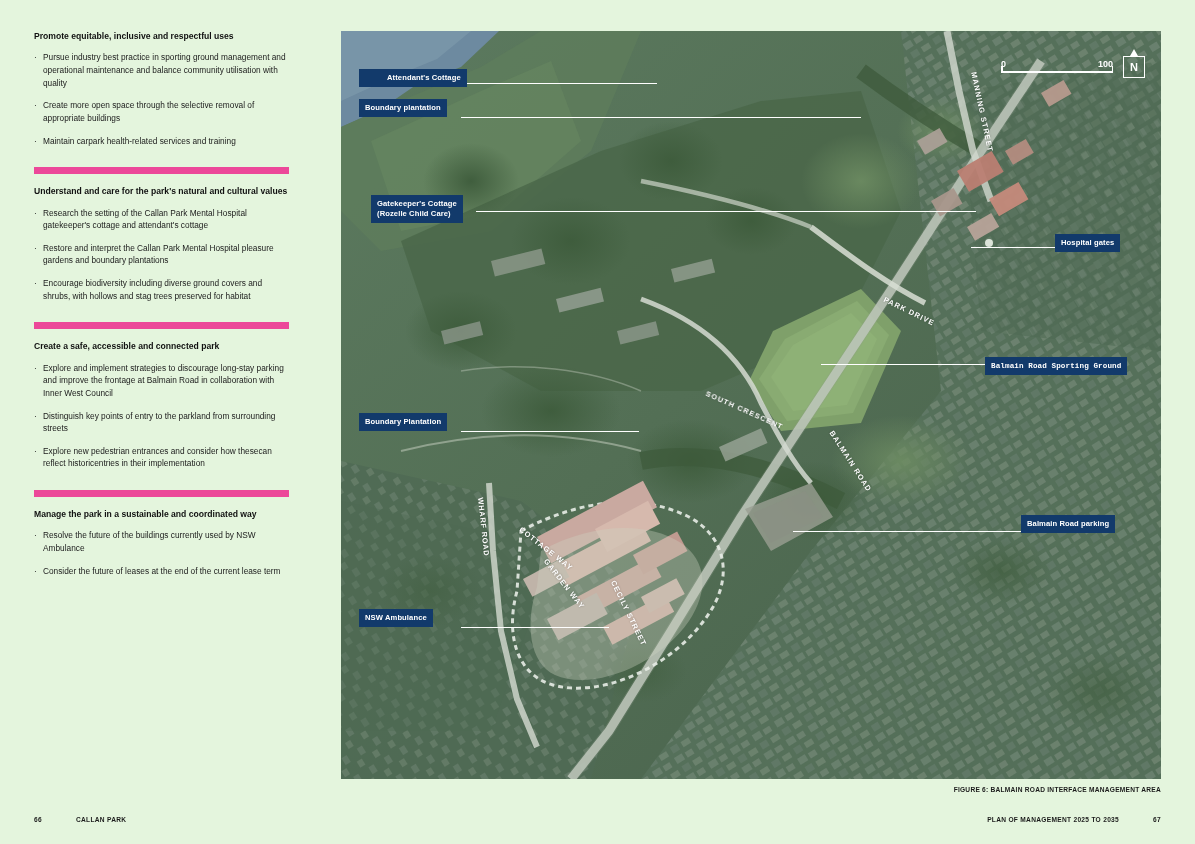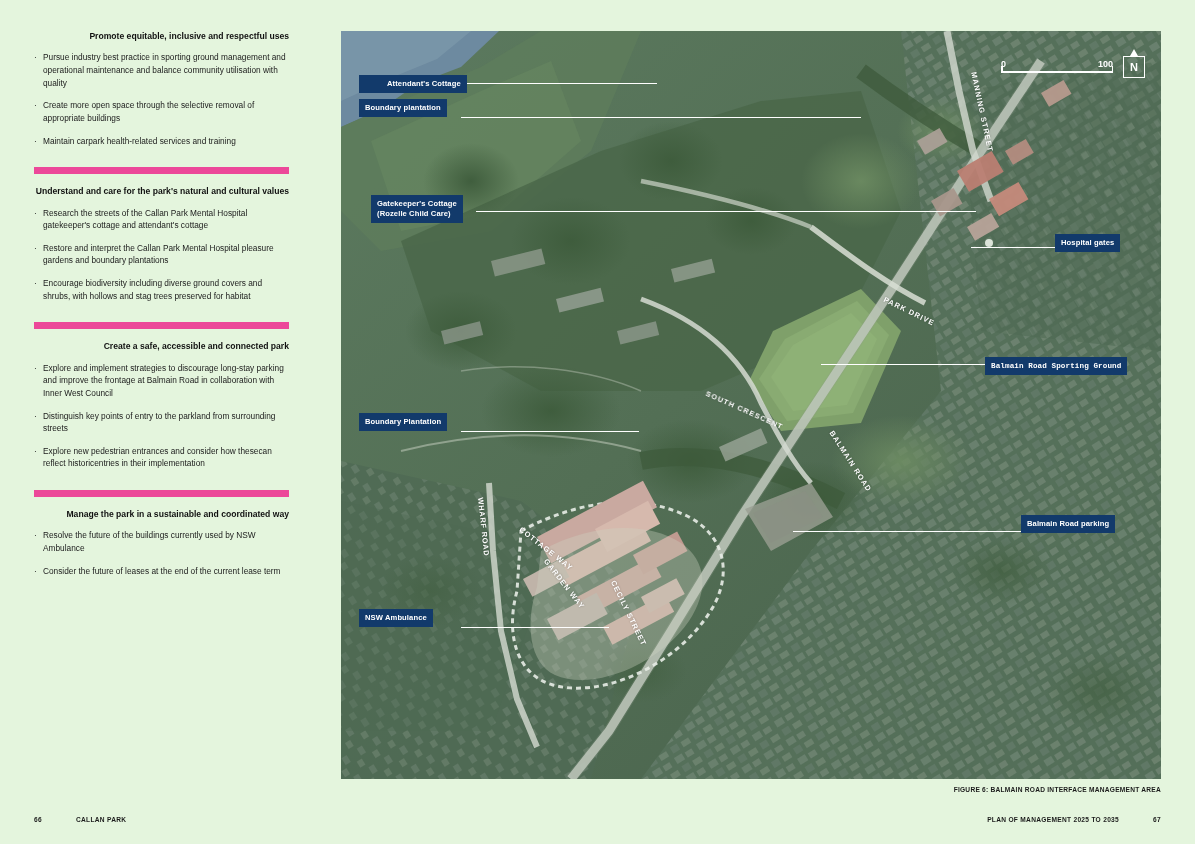--- a/index.html
+++ b/index.html
@@ -29,21 +29,20 @@
     color: #111;
   }
   .section { padding-bottom: 10px; }
   .section + .section { border-top: 7px solid #ec4899; padding-top: 11px; }
   .section-heading {
     font-size: 8.6px;
     font-weight: bold;
     line-height: 1.45;
     margin: 0 0 9px 0;
     color: #111;
-    text-align: right;
   }
   .bullet {
     display: flex;
     font-size: 8.3px;
     line-height: 1.52;
     margin-bottom: 10px;
     color: #1b1b1b;
   }
   .bullet .dot {
     width: 9px;
@@ -193,21 +192,21 @@
     <div class="bullet">
       <span class="dot">·</span>
       <span class="txt">Maintain carpark health-related services and training</span>
     </div>
   </div>
 
   <div class="section">
     <div class="section-heading">Understand and care for the park's natural and cultural values</div>
     <div class="bullet">
       <span class="dot">·</span>
-      <span class="txt">Research the streets of the Callan Park Mental Hospital gatekeeper's cottage and attendant's cottage</span>
+      <span class="txt">Research the setting of the Callan Park Mental Hospital gatekeeper's cottage and attendant's cottage</span>
     </div>
     <div class="bullet">
       <span class="dot">·</span>
       <span class="txt">Restore and interpret the Callan Park Mental Hospital pleasure gardens and boundary plantations</span>
     </div>
     <div class="bullet">
       <span class="dot">·</span>
       <span class="txt">Encourage biodiversity including diverse ground covers and shrubs, with hollows and stag trees preserved for habitat</span>
     </div>
   </div>
@@ -386,21 +385,21 @@
   <div class="roadname" style="left:637px; top:40px; transform:rotate(78deg); transform-origin:left top;">MANNING STREET</div>
   <div class="roadname" style="left:545px; top:264px; transform:rotate(26deg); transform-origin:left top;">PARK DRIVE</div>
   <div class="roadname" style="left:367px; top:358px; transform:rotate(24deg); transform-origin:left top;">SOUTH CRESCENT</div>
   <div class="roadname" style="left:494px; top:398px; transform:rotate(57deg); transform-origin:left top;">BALMAIN ROAD</div>
   <div class="roadname" style="left:144px; top:466px; transform:rotate(84deg); transform-origin:left top; letter-spacing:0.8px;">WHARF ROAD</div>
   <div class="roadname" style="left:182px; top:494px; transform:rotate(38deg); transform-origin:left top;">COTTAGE WAY</div>
   <div class="roadname" style="left:208px; top:526px; transform:rotate(52deg); transform-origin:left top;">GARDEN WAY</div>
   <div class="roadname" style="left:276px; top:548px; transform:rotate(64deg); transform-origin:left top;">CECILY STREET</div>
 
   <div class="leader" style="left:120px; top:52px; width:196px;"></div>
-  <div class="lbl" style="left:18px; top:44px;padding-left:28px;">Attendant's Cottage</div>
+  <div class="lbl" style="left:18px; top:38px;padding-left:28px;">Attendant's Cottage</div>
 
   <div class="leader" style="left:120px; top:86px; width:400px;"></div>
   <div class="lbl" style="left:18px; top:68px;">Boundary plantation</div>
 
   <div class="leader" style="left:135px; top:180px; width:500px;"></div>
   <div class="lbl" style="left:30px; top:164px;">Gatekeeper's Cottage
 (Rozelle Child Care)</div>
 
   <div class="leader" style="left:120px; top:400px; width:178px;"></div>
   <div class="lbl" style="left:18px; top:382px;">Boundary Plantation</div>

